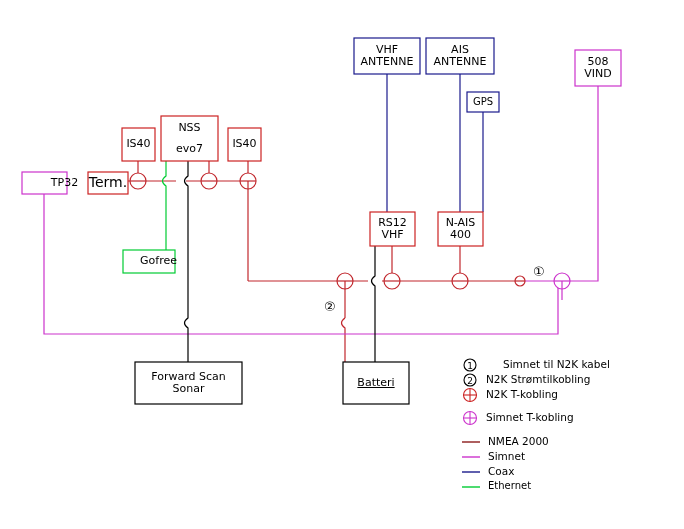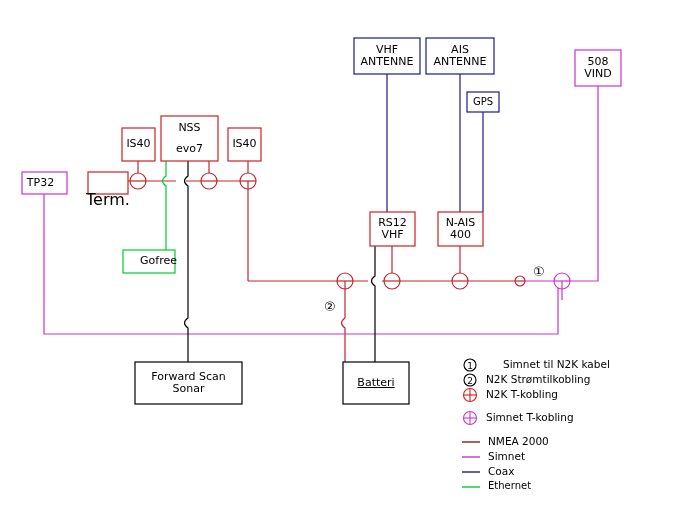--- a/index.html
+++ b/index.html
@@ -92,24 +92,24 @@
         <line x1="463.5" y1="418" x2="476.5" y2="418" stroke="#cc33cc" stroke-width="1.1"></line>
         <line x1="470" y1="411.5" x2="470" y2="424.5" stroke="#cc33cc" stroke-width="1.1"></line>
         <line x1="462" y1="442" x2="480" y2="442" stroke="#8c1a1a" stroke-width="1.4"></line>
         <line x1="462" y1="457" x2="480" y2="457" stroke="#cc33cc" stroke-width="1.4"></line>
         <line x1="462" y1="472" x2="480" y2="472" stroke="#1a1a8c" stroke-width="1.4"></line>
         <line x1="462" y1="487" x2="480" y2="487" stroke="#00cc33" stroke-width="1.4"></line>
       </g>
   </svg>
 
   <div id="box-labels">
-      <div class="boxlbl" style="left: 14px; top: 172px; width: 53px; height: 22px; font-size: 11px;">
+      <div class="boxlbl" style="left: 38px; top: 172px; width: 53px; height: 22px; font-size: 11px;">
         <span>TP32</span>
       </div>
-      <div class="boxlbl" style="left: 88px; top: 172px; width: 40px; height: 22px; font-size: 16px; margin-top: 17px;">
+      <div class="boxlbl" style="left: 88px; top: 172px; width: 40px; height: 22px; font-size: 14px;">
         <span>Term.</span>
       </div>
       <div class="boxlbl" style="left: 122px; top: 128px; width: 33px; height: 33px; font-size: 11px;">
         <span>IS40</span>
       </div>
       <div class="boxlbl" style="left: 161px; top: 116px; width: 57px; height: 45px; font-size: 11px; gap: 8px;">
         <span>NSS</span>
         <span>evo7</span>
       </div>
       <div class="boxlbl" style="left: 228px; top: 128px; width: 33px; height: 33px; font-size: 11px;">

